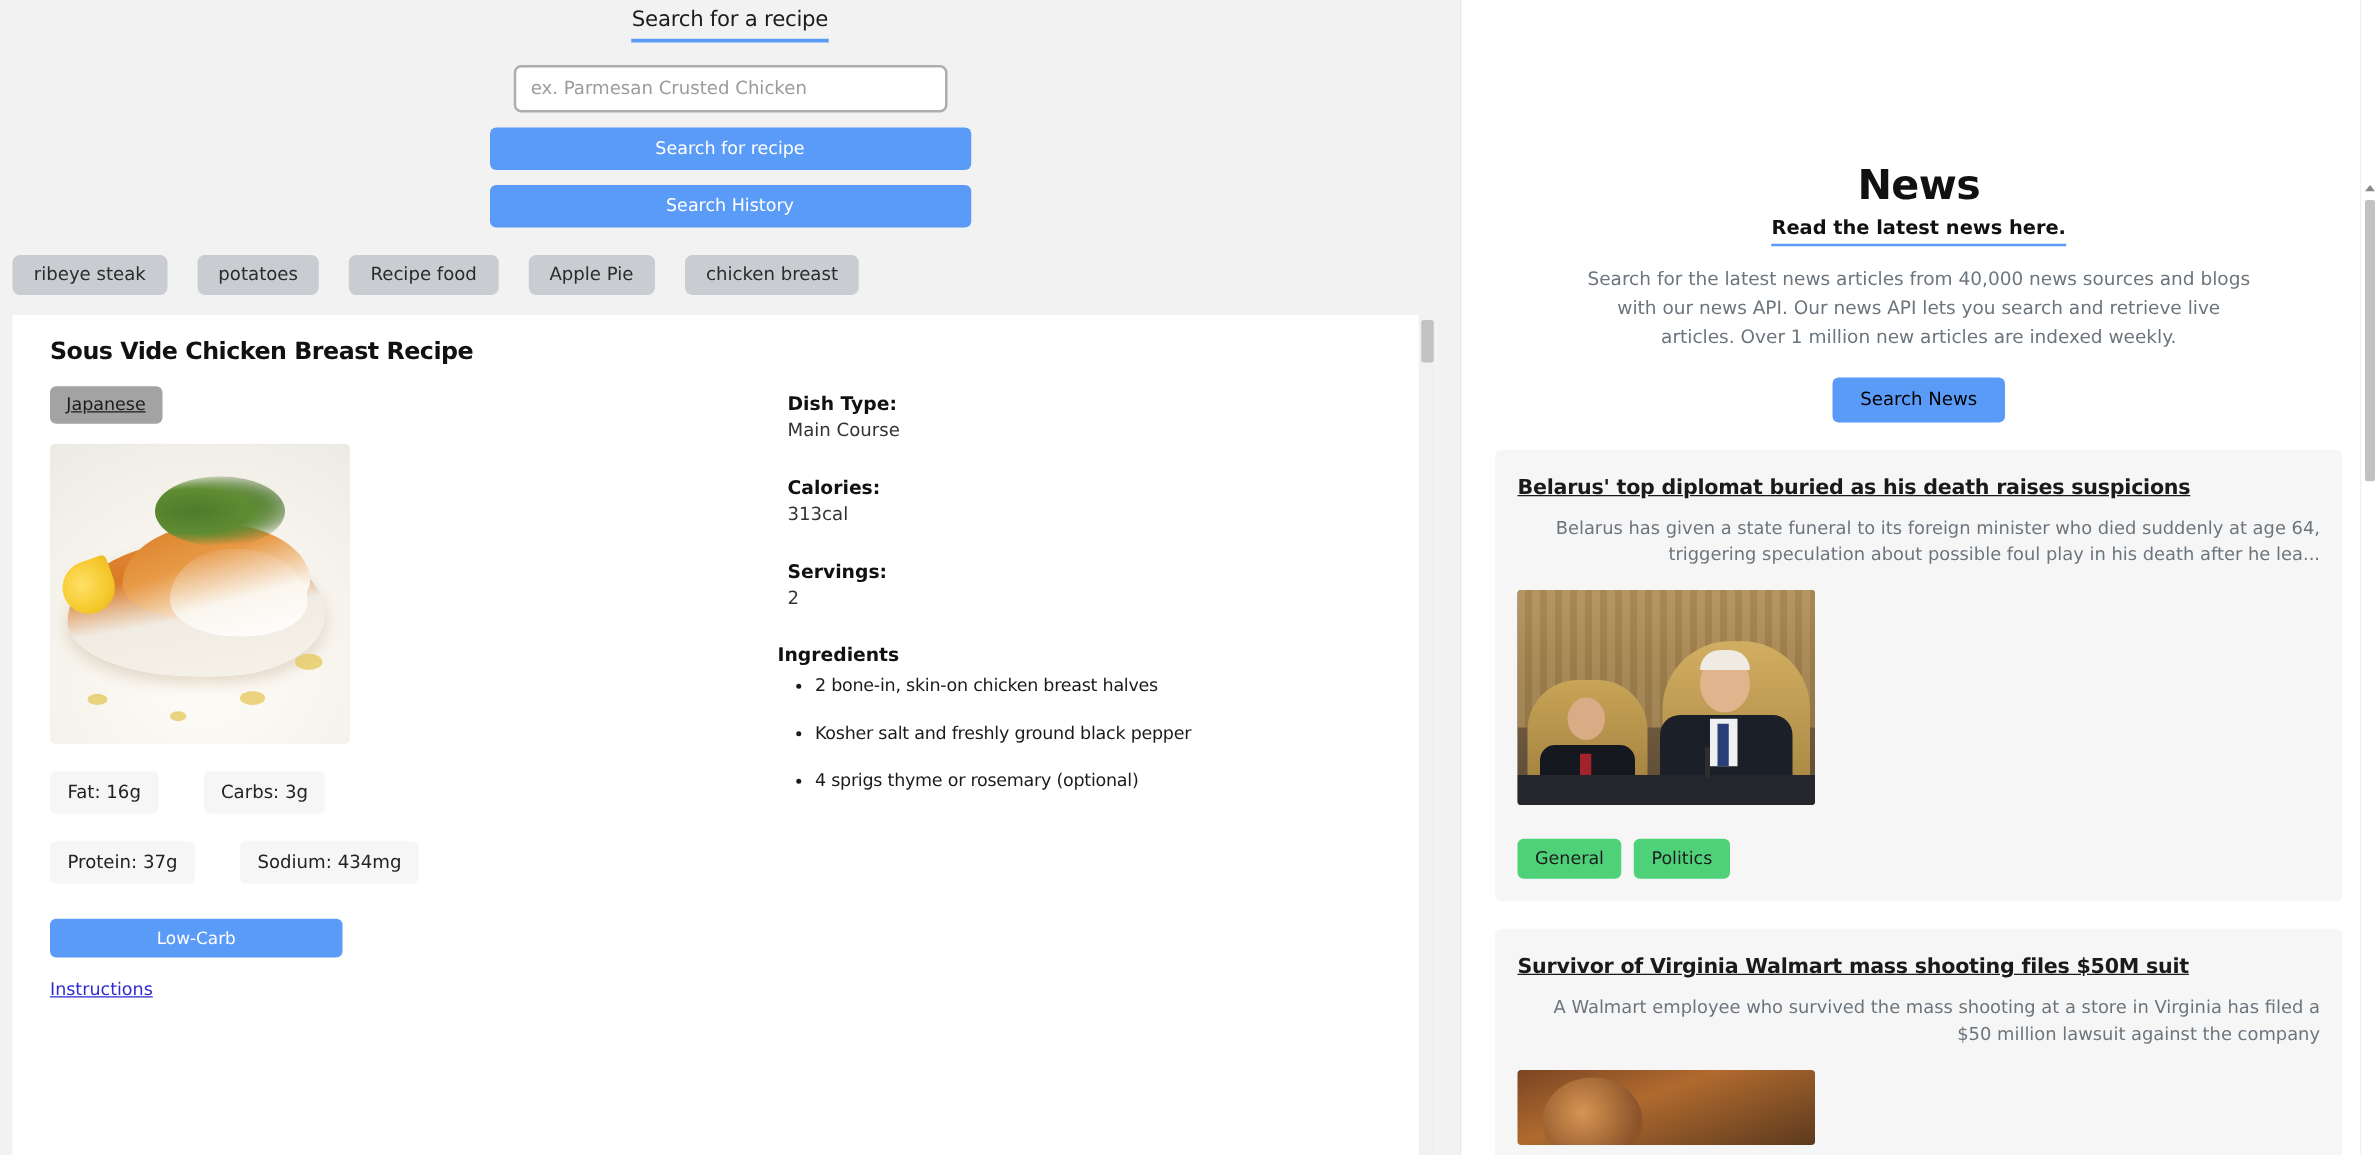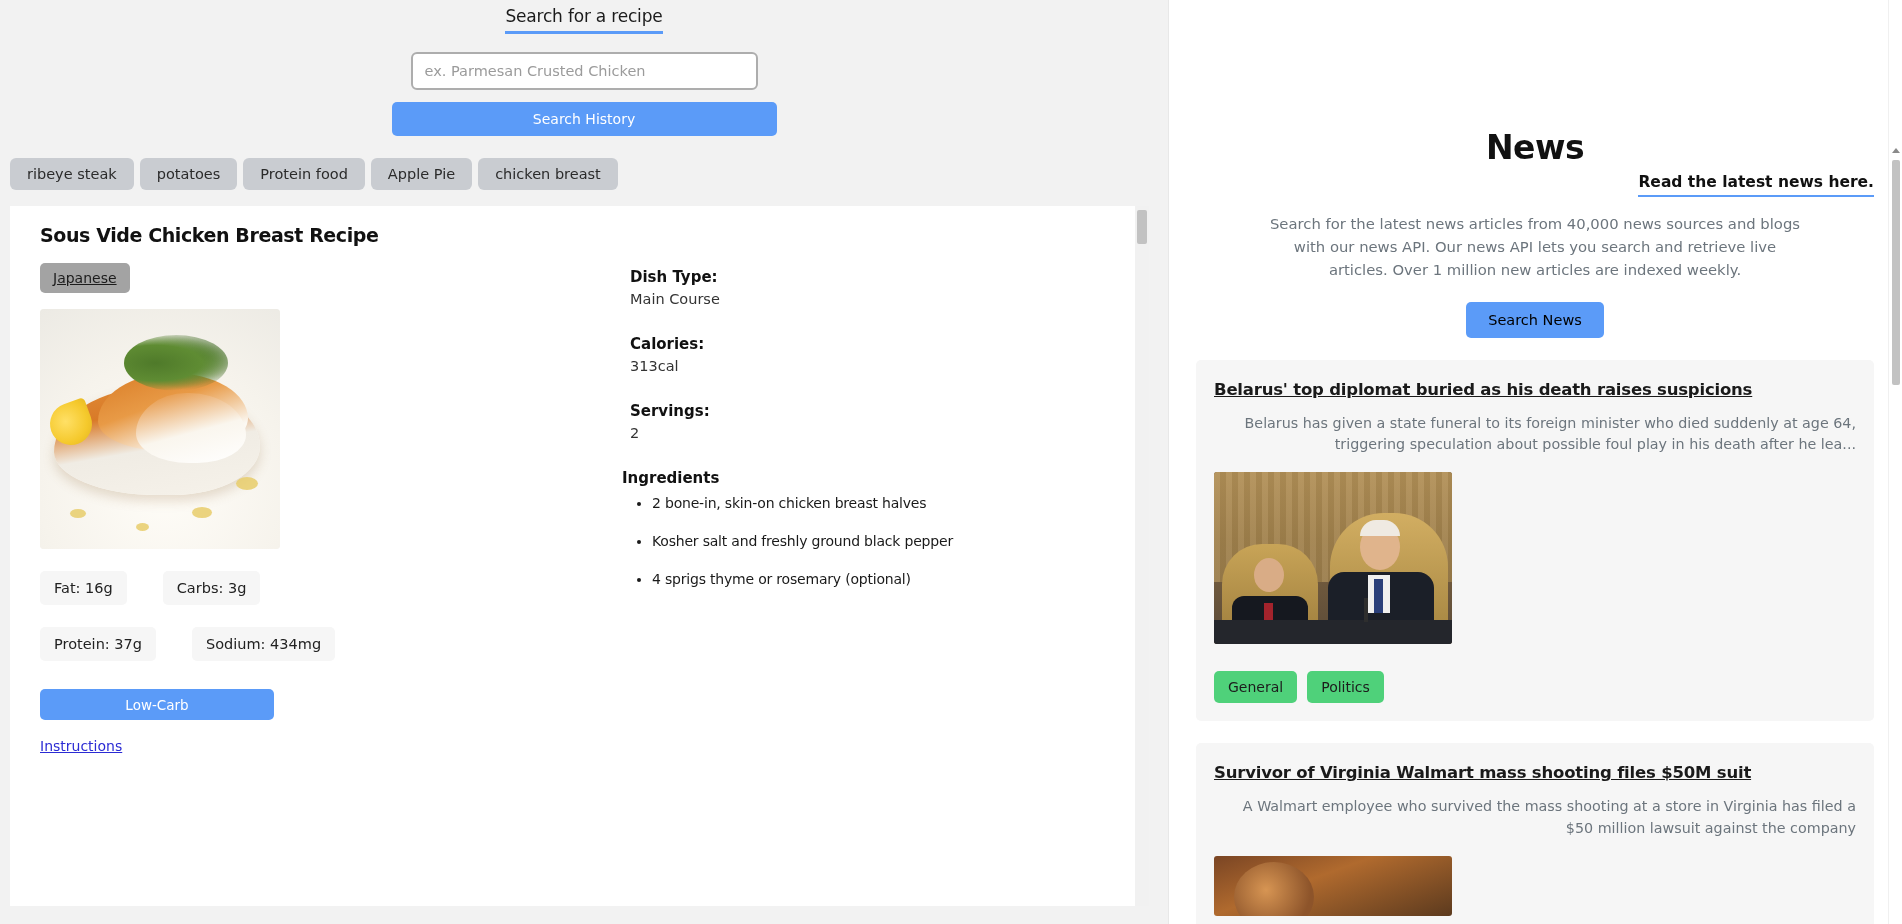--- a/index.html
+++ b/index.html
@@ -61,21 +61,21 @@
     color: #ffffff;
     border: none;
     border-radius: 5px;
     font-size: 14px;
     cursor: pointer;
     font-family: "DejaVu Sans", sans-serif;
   }
 
   .chips-row {
     display: flex;
-    gap: 6px;
+    gap: 24px;
     padding: 22px 0 0 10px;
   }
   .chip {
     background: #c9ccd1;
     border: none;
     border-radius: 6px;
     height: 32px;
     padding: 0 17px;
     font-size: 14.5px;
     color: #2b2b2b;
@@ -254,21 +254,21 @@
   .news-inner { padding: 128px 28px 0 28px; }
   .news-title {
     text-align: center;
     font-size: 33px;
     font-weight: 700;
     color: #111;
     margin: 0;
     font-family: "DejaVu Sans", sans-serif;
     letter-spacing: -0.5px;
   }
-  .news-sub-wrap { text-align: right; margin-top: 6px; }
+  .news-sub-wrap { text-align: center; margin-top: 6px; }
   .news-sub {
     display: inline-block;
     font-size: 15.5px;
     font-weight: 700;
     color: #111;
     padding-bottom: 4px;
     border-bottom: 2px solid #5b9bf8;
     font-family: "DejaVu Sans", sans-serif;
   }
   .news-desc {
@@ -435,28 +435,29 @@
 
 <div class="page">
 
   <div class="left-pane">
 
     <div class="search-header">
       <div class="search-title">Search for a recipe</div>
 
       <input class="search-input" type="text" placeholder="ex. Parmesan Crusted Chicken" style="">
 
+      <button class="btn-primary">Search for recipe</button>
 
       <button class="btn-primary">Search History</button>
     </div>
 
     <div class="chips-row">
       <button class="chip">ribeye steak</button>
       <button class="chip">potatoes</button>
-      <button class="chip">Protein food</button>
+      <button class="chip">Recipe food</button>
       <button class="chip">Apple Pie</button>
       <button class="chip">chicken breast</button>
     </div>
 
     <div class="recipe-card-wrap">
       <div class="recipe-card">
 
         <div class="recipe-left">
           <h2 class="recipe-title">Sous Vide Chicken Breast Recipe</h2>
 

